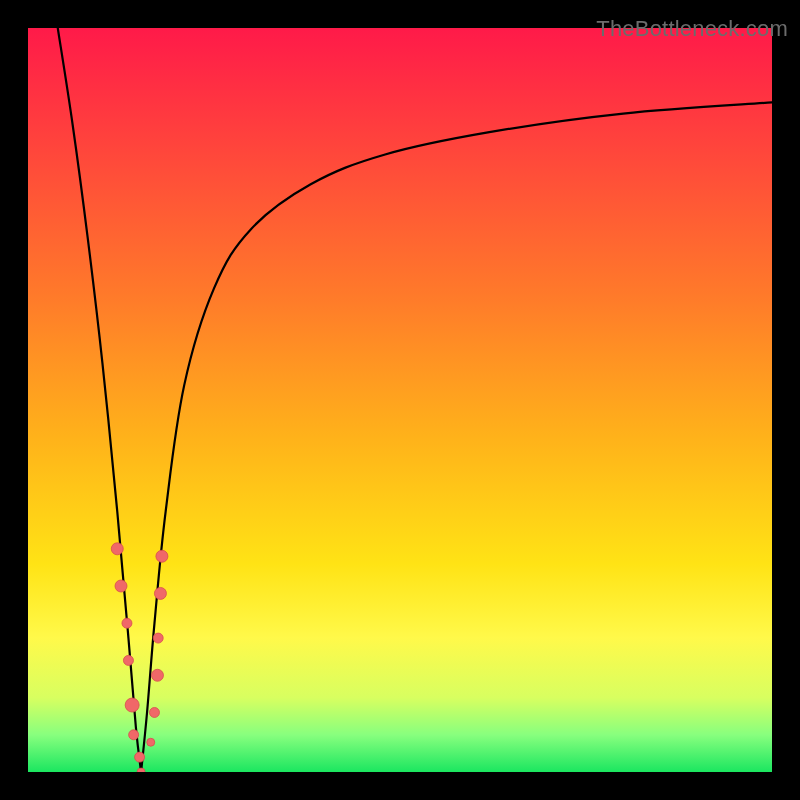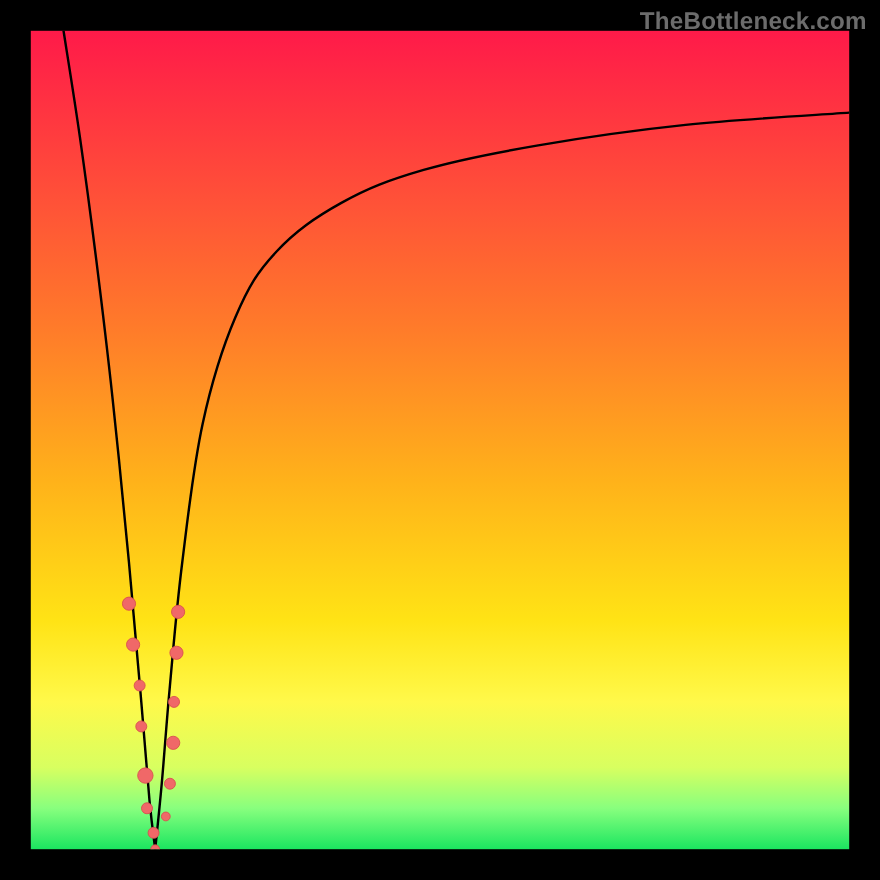--- a/index.html
+++ b/index.html
@@ -23,25 +23,25 @@
       #ff7a2a 36%,
       #ffb21a 55%,
       #ffe315 72%,
       #fff94a 82%,
       #d8ff60 90%,
       #88ff7e 95%,
       #1be660 100%);
   }
   .watermark {
     position: absolute;
-    top: 6px;
+    top: 16px;
     right: 12px;
     color: #6c6c6c;
     font-size: 22px;
-    font-weight: 700;
+    font-weight: 400;
     letter-spacing: 0.2px;
     z-index: 5;
   }
   svg.overlay {
     position: absolute;
     left: 0;
     top: 0;
     width: 744px;
     height: 744px;
     z-index: 2;

